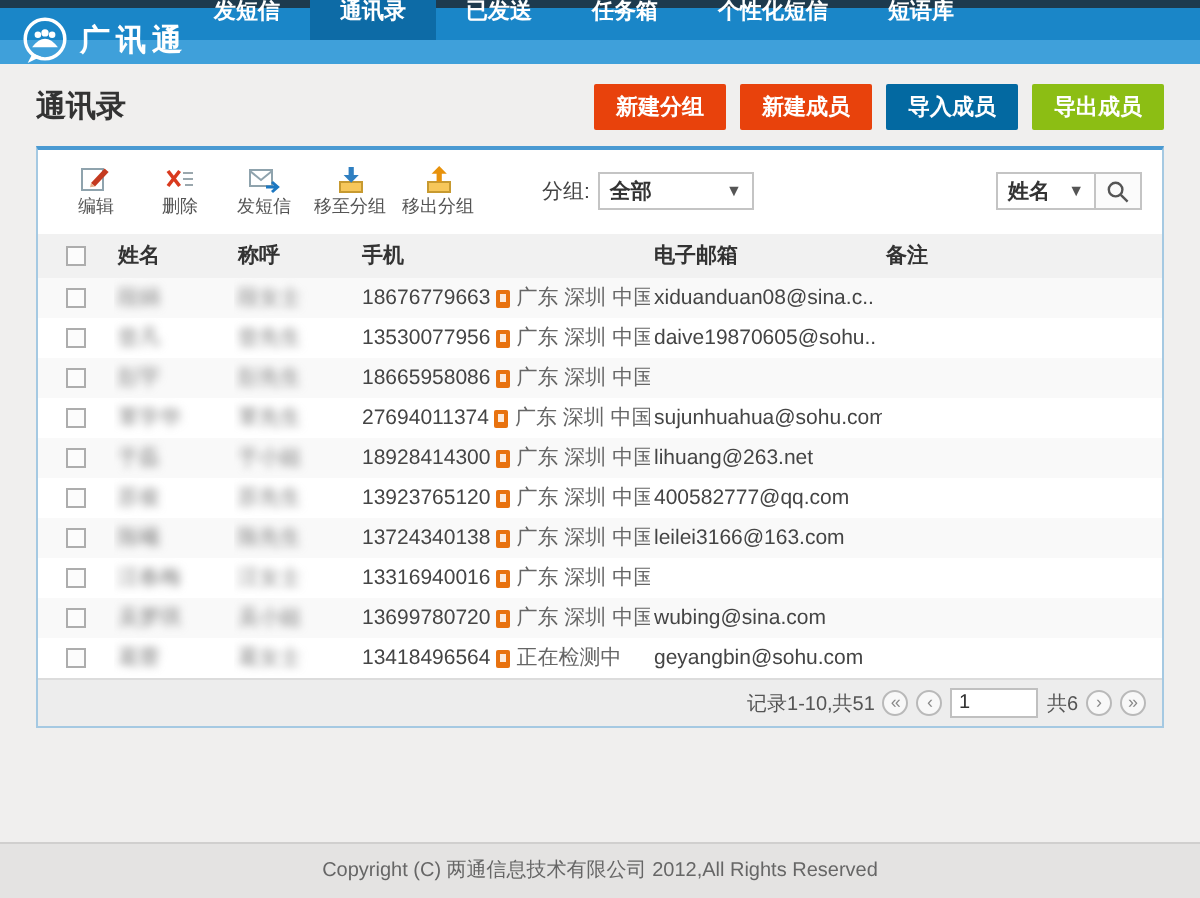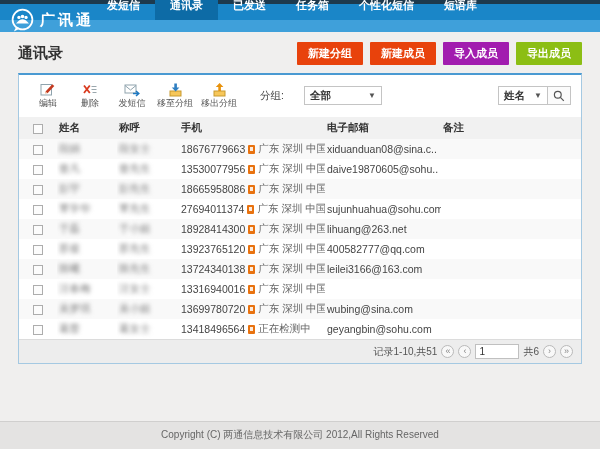--- a/index.html
+++ b/index.html
@@ -23,21 +23,21 @@
   .page-head { display:flex; align-items:center; justify-content:space-between; padding:10px 18px 8px 18px; }
   .page-title { font-size:15px; font-weight:bold; color:#333; }
   .actions { display:flex; gap:7px; }
   .action-btn { color:#fff; font-size:11px; font-weight:bold; padding:4px 11px; border:none; cursor:pointer; border-radius:1px;font-family:Liberation Serif, serif; }
   
   .panel { margin:0 18px; background:#fff; border:1px solid #a5c9e2; border-top:2px solid #4a9ad2; }
   .toolbar { display:flex; align-items:center; padding:6px 10px 3px 12px; }
   .tools { display:flex; gap:8px; }
   .tool { display:flex; flex-direction:column; align-items:center; font-size:9px; color:#555; cursor:pointer; min-width:34px; }
   .tool .ticon { height:16px; display:flex; align-items:flex-end; }
-  .group-filter { margin-left:23px; font-size:10.5px; color:#444; display:flex; align-items:center; gap:20px; }
+  .group-filter { margin-left:34px; font-size:10.5px; color:#444; display:flex; align-items:center; gap:4px; }
   .select { background:#fff; border:1px solid #c4c4c4; font-size:10.5px; color:#333;
             padding:2px 5px; display:flex; align-items:center; justify-content:space-between; cursor:pointer; height:19px;font-weight:bold; }
   .select .caret { color:#555; font-size:8px; margin-left:8px; }
   .sel-group { width:78px; }
   .sel-field { width:50px; }
   .search-area { margin-left:auto; display:flex; align-items:center; }
   .search-input { width:84px; height:19px; border:1px solid #c4c4c4; border-left:none; font-size:10px; padding:0 4px; color:#333; }
   .search-input::placeholder { color:#b5b5b5; }
   .search-btn { width:23px; height:19px; border:1px solid #c4c4c4; border-left:none; background:#fbfbfb;
                 display:flex; align-items:center; justify-content:center; cursor:pointer; }
@@ -102,21 +102,21 @@
 <div class="sub-strip"></div>
 
 <div class="page-head">
   <div class="page-title">通讯录</div>
   <div class="actions">
 
       <button class="action-btn" style="background-color: rgb(232, 66, 12);">新建分组</button>
 
       <button class="action-btn" style="background-color: rgb(232, 66, 12);">新建成员</button>
 
-      <button class="action-btn" style="background-color: #a21caf;">导入成员</button>
+      <button class="action-btn" style="background-color: #0369a1;">导入成员</button>
 
       <button class="action-btn" style="background-color: rgb(140, 190, 20);">导出成员</button>
     </div>
 </div>
 
 <div class="panel">
 
   <div class="toolbar">
     <div class="tools">
       <div class="tool">

